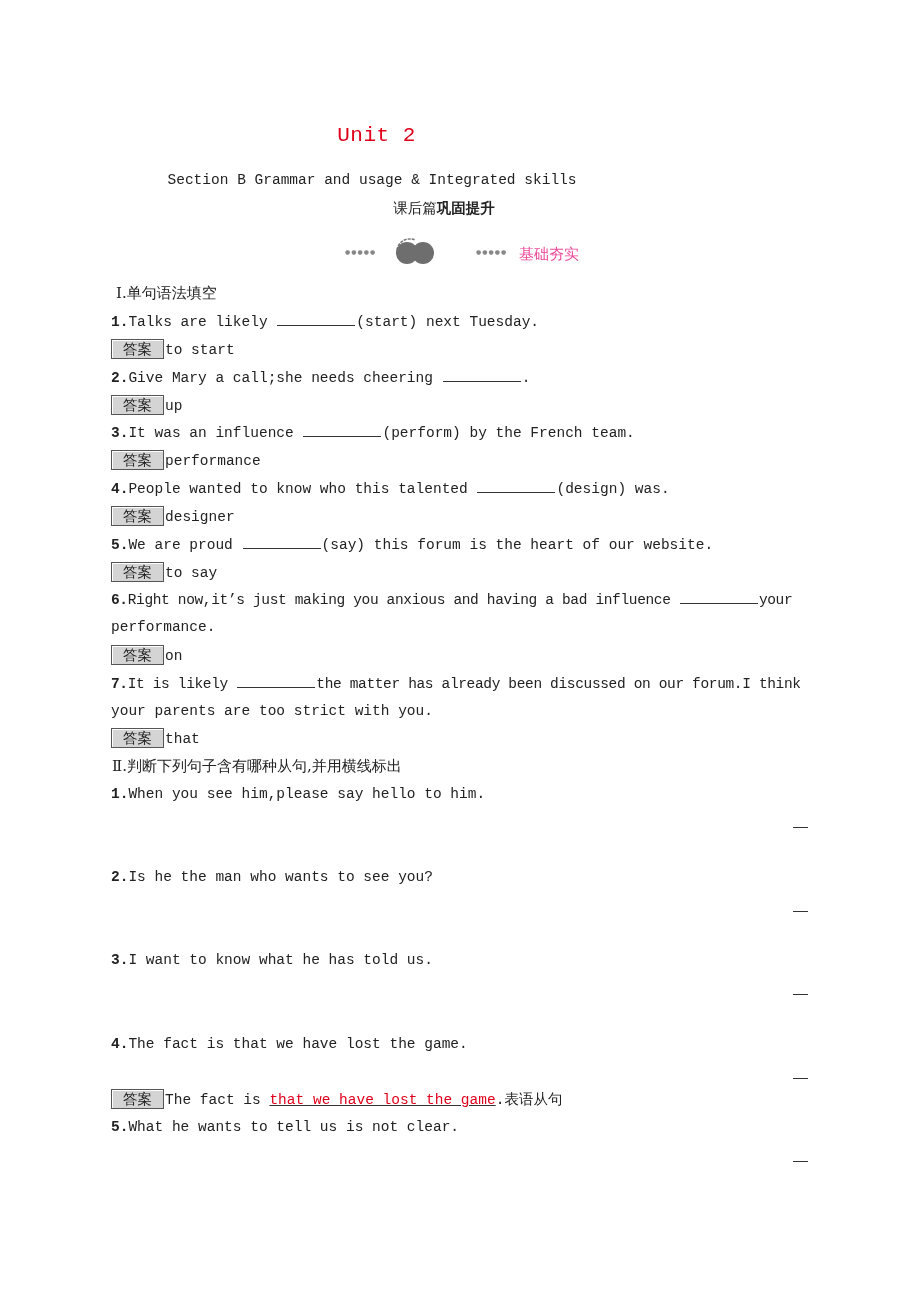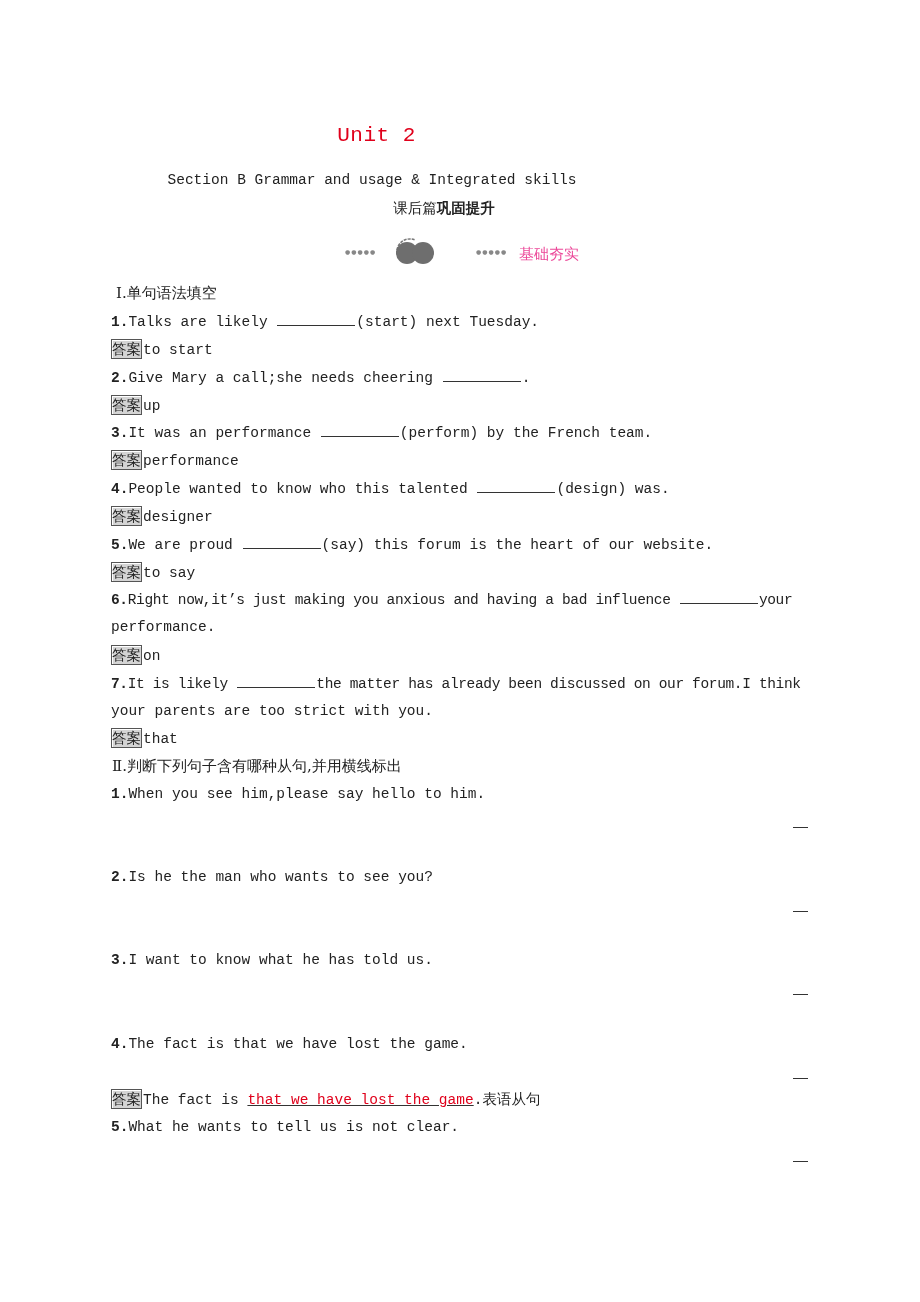--- a/index.html
+++ b/index.html
@@ -18,21 +18,21 @@
   .banner { position: absolute; top: 234px; left: 345px; width: 260px; height: 32px; }
   .dots { position: absolute; top: 14px; font-size: 6px; color: #888; letter-spacing: 1px; }
   .circles { position: absolute; left: 44px; top: 2px; width: 50px; height: 30px; }
   .banner-label { position: absolute; left: 174px; top: 11px; font-size: 15px; color: #ec4899; white-space: nowrap; }
   .line { position: absolute; left: 111px; font-family: "Liberation Mono", "DejaVu Sans Mono", monospace;
           font-size: 14.5px; color: #222; white-space: nowrap; line-height: 20px; text-align: right; }
   .line .num { font-weight: bold; }
   .heading { font-family: "DejaVu Serif", "Liberation Serif", serif; font-size: 15px; }
   .blank { display: inline-block; width: 78px; border-bottom: 1px solid #333; height: 14px; vertical-align: baseline; margin: 0 1px; }
   .badge { display: inline-block; border: 1px solid #555; background: #d4d4d4;
-           padding: 0 0; font-size: 14.5px; line-height: 18px; height: 18px;
+           padding: 0 11px; font-size: 14.5px; line-height: 18px; height: 18px;
            box-shadow: inset 1px 1px 0 #fff; font-family: "DejaVu Serif", serif; margin-right: 1px; }
   .red { color: #e0001b; text-decoration: underline; text-decoration-color: #333; }
   .dash { position: absolute; left: 793px; width: 15px; border-top: 1px solid #333; }
 </style>
 </head>
 <body>
 
 <div class="page">
   <div class="title">Unit 2</div>
   <div class="subtitle">Section B  Grammar and usage &amp; Integrated skills</div>
@@ -50,21 +50,21 @@
   </div>
 
   <div class="line heading" style="top:283px; left:116px">Ⅰ.单句语法填空</div>
 
   <div class="line" style="top:311px"><span class="num">1.</span><span>Talks are likely </span><span class="blank"></span><span>(start) next Tuesday.</span></div>
   <div class="line" style="top:339px"><span class="badge">答案</span><span>to start</span></div>
 
   <div class="line" style="top:367px"><span class="num">2.</span><span>Give Mary a call;she needs cheering </span><span class="blank"></span><span>.</span></div>
   <div class="line" style="top:395px"><span class="badge">答案</span><span>up</span></div>
 
-  <div class="line" style="top:422px"><span class="num">3.</span><span>It was an performance </span><span class="blank"></span><span>(perform) by the French team.</span></div>
+  <div class="line" style="top:422px"><span class="num">3.</span><span>It was an influence </span><span class="blank"></span><span>(perform) by the French team.</span></div>
   <div class="line" style="top:450px"><span class="badge">答案</span><span>performance</span></div>
 
   <div class="line" style="top:478px"><span class="num">4.</span><span>People wanted to know who this talented </span><span class="blank"></span><span>(design) was.</span></div>
   <div class="line" style="top:506px"><span class="badge">答案</span><span>designer</span></div>
 
   <div class="line" style="top:534px"><span class="num">5.</span><span>We are proud </span><span class="blank"></span><span>(say) this forum is the heart of our website.</span></div>
   <div class="line" style="top:562px"><span class="badge">答案</span><span>to say</span></div>
 
   <div class="line" style="top:589px; letter-spacing:-0.35px"><span class="num">6.</span><span>Right now,it’s just making you anxious and having a bad influence </span><span class="blank"></span><span>your</span></div>
   <div class="line" style="top:617px">performance.</div>

